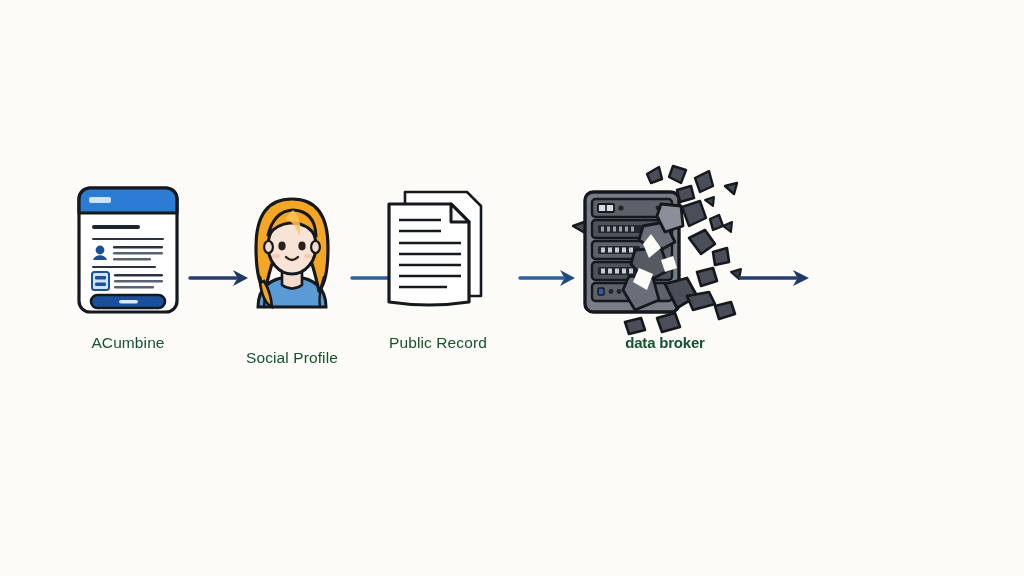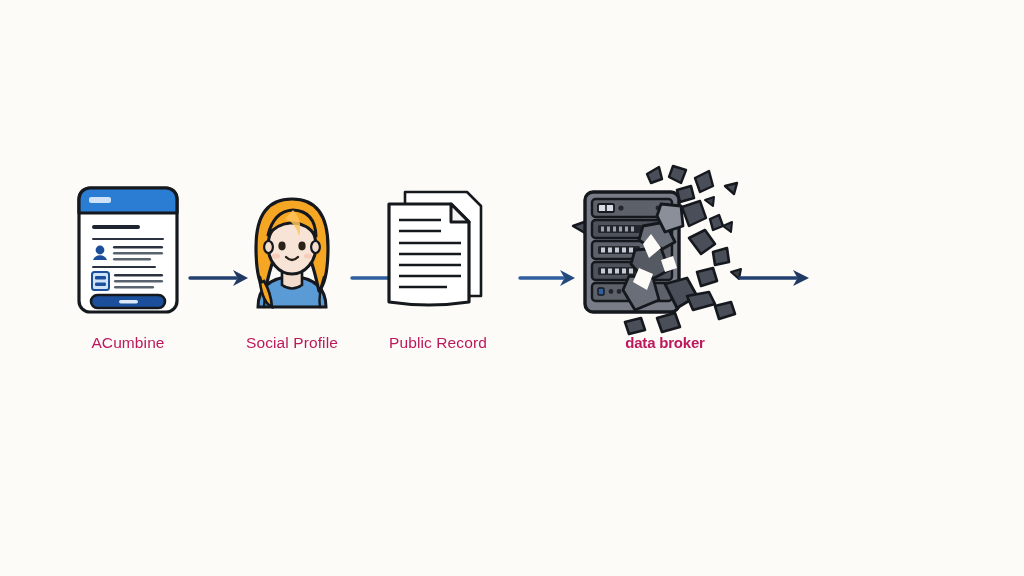--- a/index.html
+++ b/index.html
@@ -38,35 +38,35 @@
     width: 100%;
     display: flex;
     align-items: center;
     justify-content: center;
     position: relative;
   }
 
   .stage-label {
     margin-top: 4px;
     font-size: 15.5px;
-    color: #be185d;
+    color: #14532d;
     letter-spacing: 0.1px;
     text-align: center;
     white-space: nowrap;
     font-family: "Liberation Sans", sans-serif;
   }
   .stage-label.bold {
     font-weight: bold;
     font-size: 15px;
     letter-spacing: -0.2px;
   }
 
   
   #stage-account   { left: 48px;  width: 160px; }
-  #stage-social    { left: 212px; width: 160px; }
+  #stage-social    { left: 212px; width: 160px; gap: 15px; }
   #stage-record    { left: 356px; width: 164px; }
   #stage-broker    { left: 562px; width: 206px; }
   #stage-scammer   { left: 788px; width: 180px; }
 
   
   .arrow {
     position: absolute;
     top: 267px;
     height: 22px;
   }

